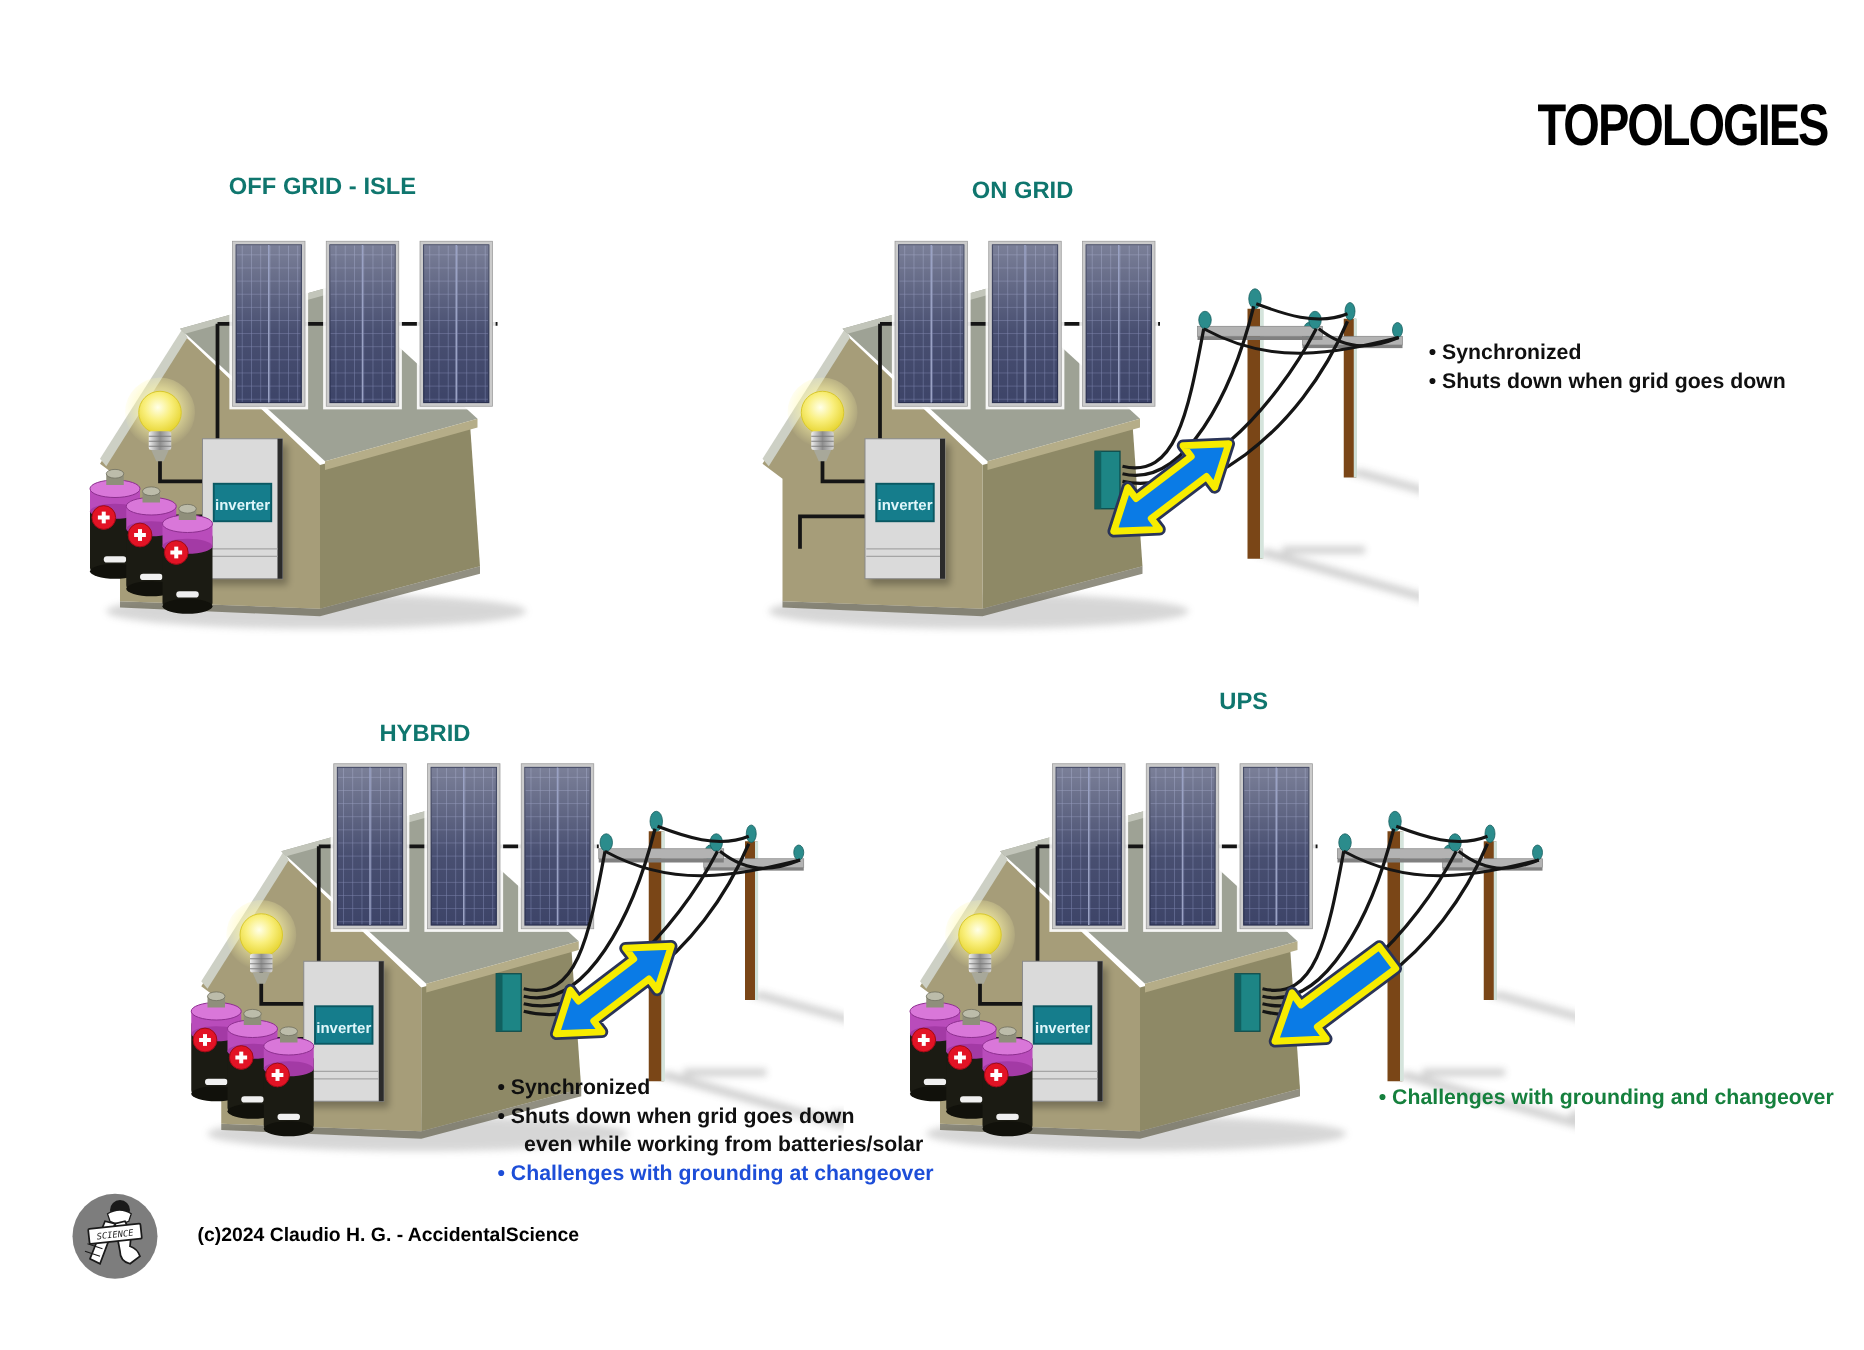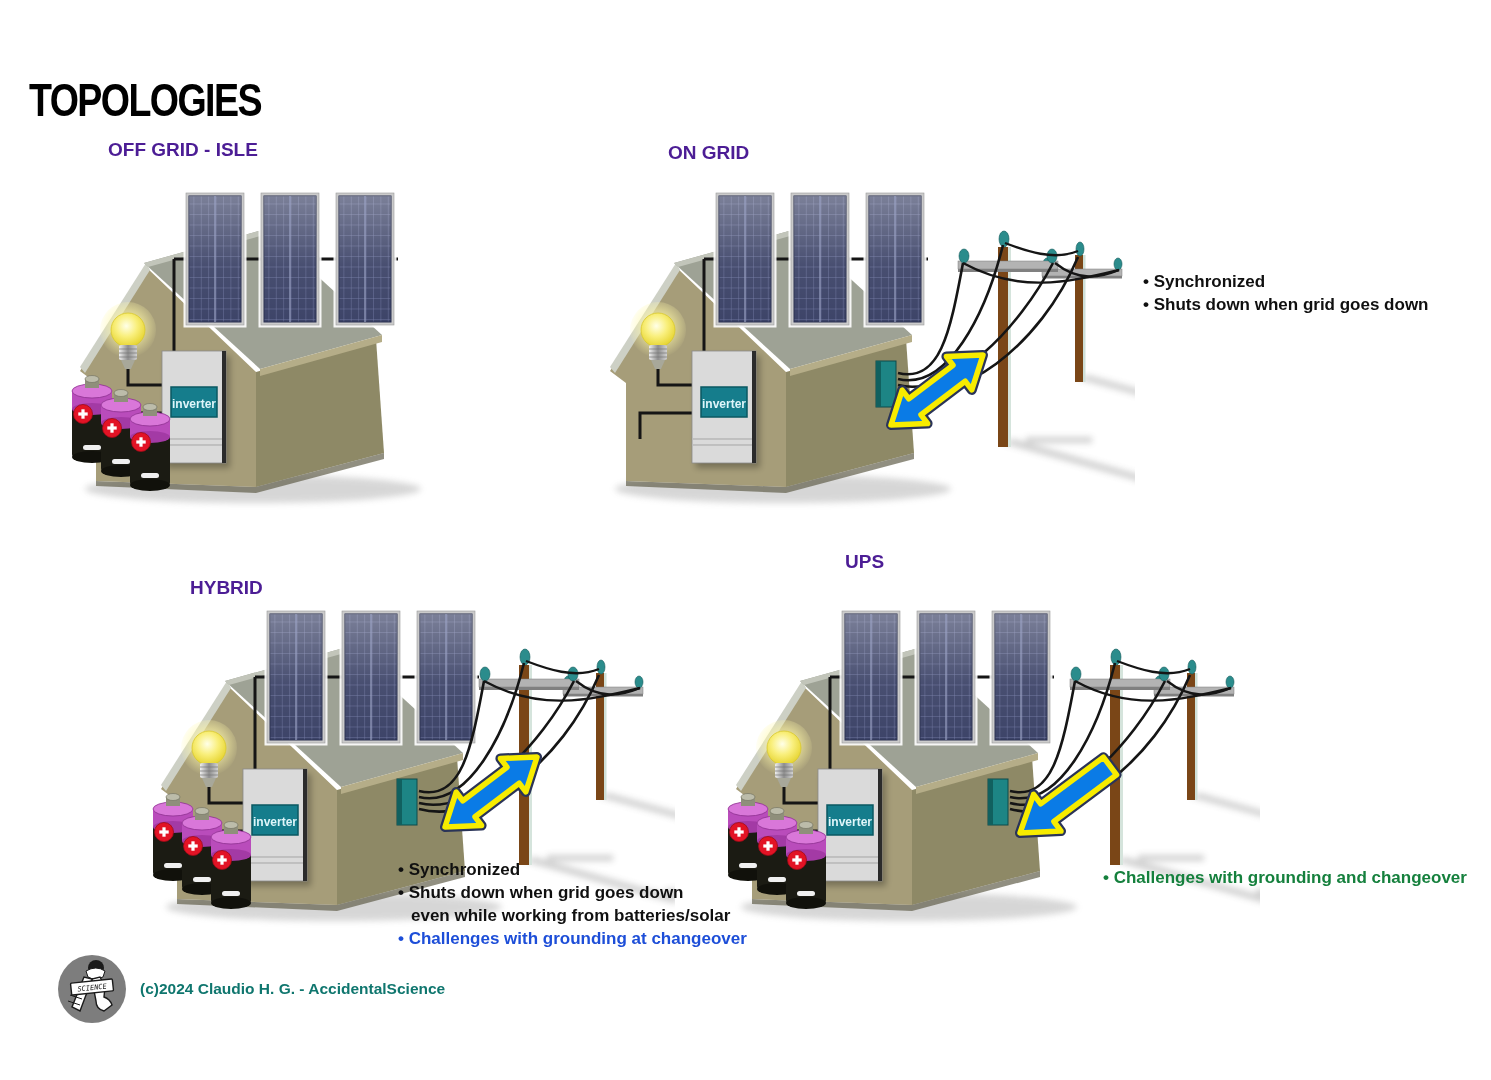--- a/index.html
+++ b/index.html
@@ -1,28 +1,28 @@
 <!DOCTYPE html>
 <html><head>
 <meta charset="utf-8">
 <style>
   html,body{margin:0;padding:0;background:#fff;}
   body{width:1491px;height:1080px;position:relative;overflow:hidden;
        font-family:"Liberation Sans",sans-serif;}
-  .title{position:absolute;left:0;right:0;top:72px;text-align:left;}
+  .title{position:absolute;left:0;right:0;top:72px;text-align:right;}
   .title span{display:inline-block;font-size:47px;font-weight:bold;
        letter-spacing:-2px;transform:scaleX(0.8);color:#000;}
-  .label{position:absolute;width:300px;text-align:left;font-size:19px;
-       font-weight:bold;color:#4c1d95;}
+  .label{position:absolute;width:300px;text-align:center;font-size:19px;
+       font-weight:bold;color:#0f766e;}
   .anno{position:absolute;font-size:17px;font-weight:bold;color:#101010;
        line-height:23px;white-space:nowrap;}
-  .anno-line.indent{padding-left:13px;}
+  .anno-line.indent{padding-left:13px;text-align:center;}
   .scene{position:absolute;}
-  .credit-text{position:absolute;left:140px;top:980px;font-size:15.5px;
-       font-weight:bold;color:#0f766e;}
+  .credit-text{position:absolute;left:158px;top:980px;font-size:15.5px;
+       font-weight:bold;color:#000000;}
   .logo{position:absolute;left:56px;top:953px;}
 </style>
 </head>
 <body>
 
 <div class="title">
   <span>TOPOLOGIES</span>
 </div>
 
 <div class="label" style="left:108px;top:139px">OFF GRID - ISLE</div>

